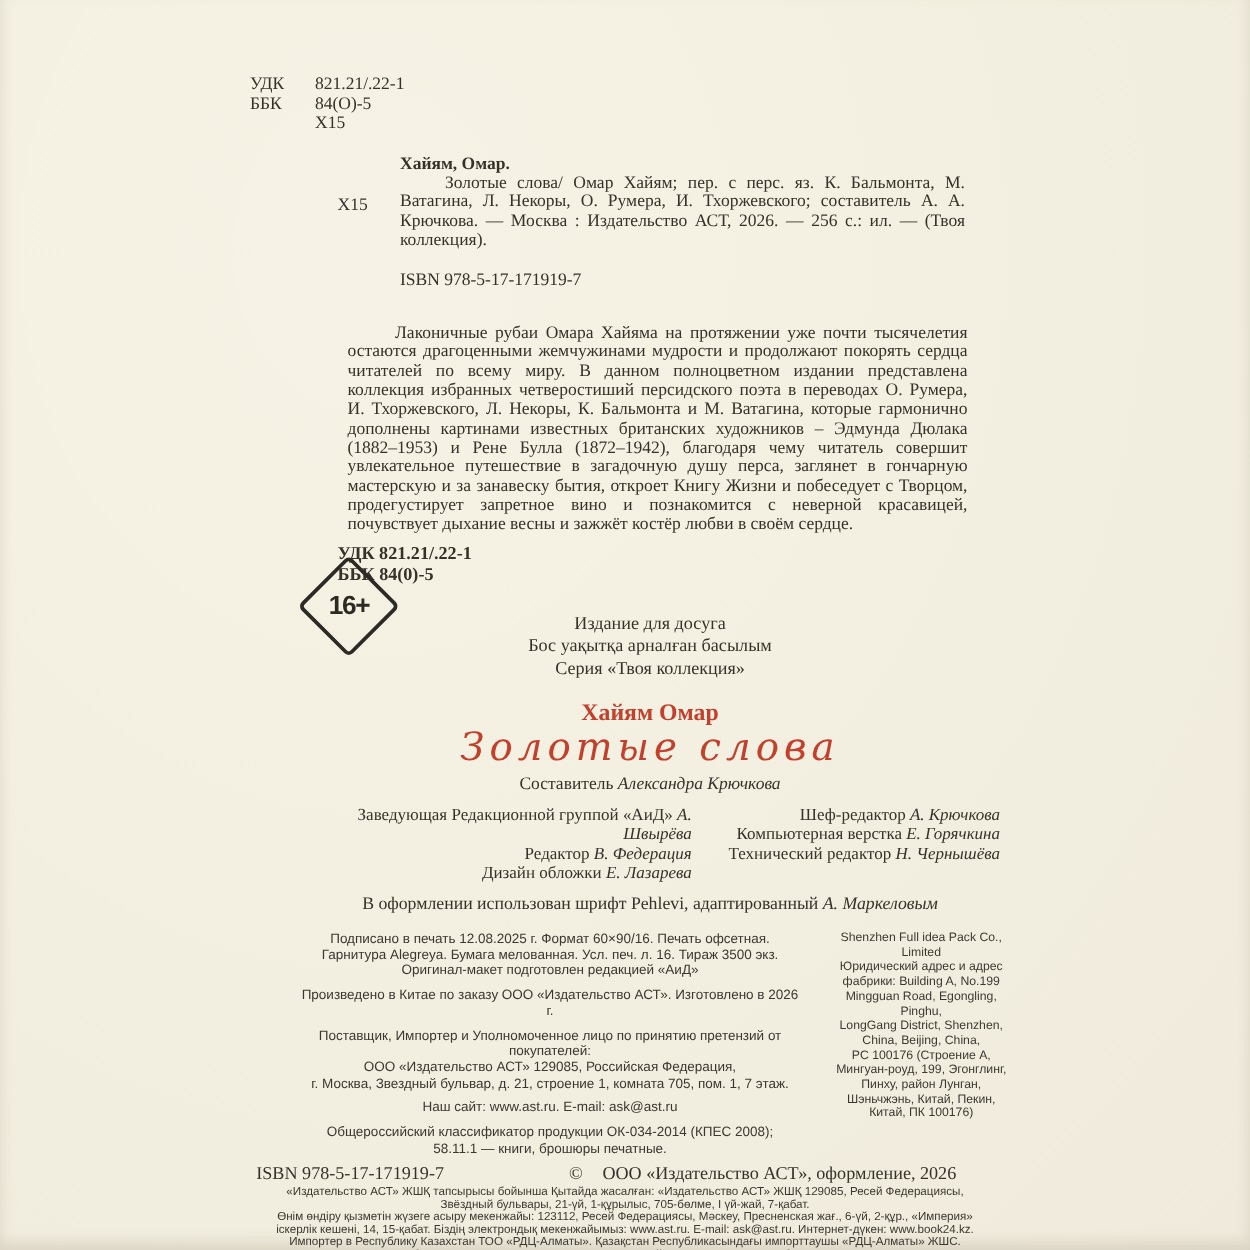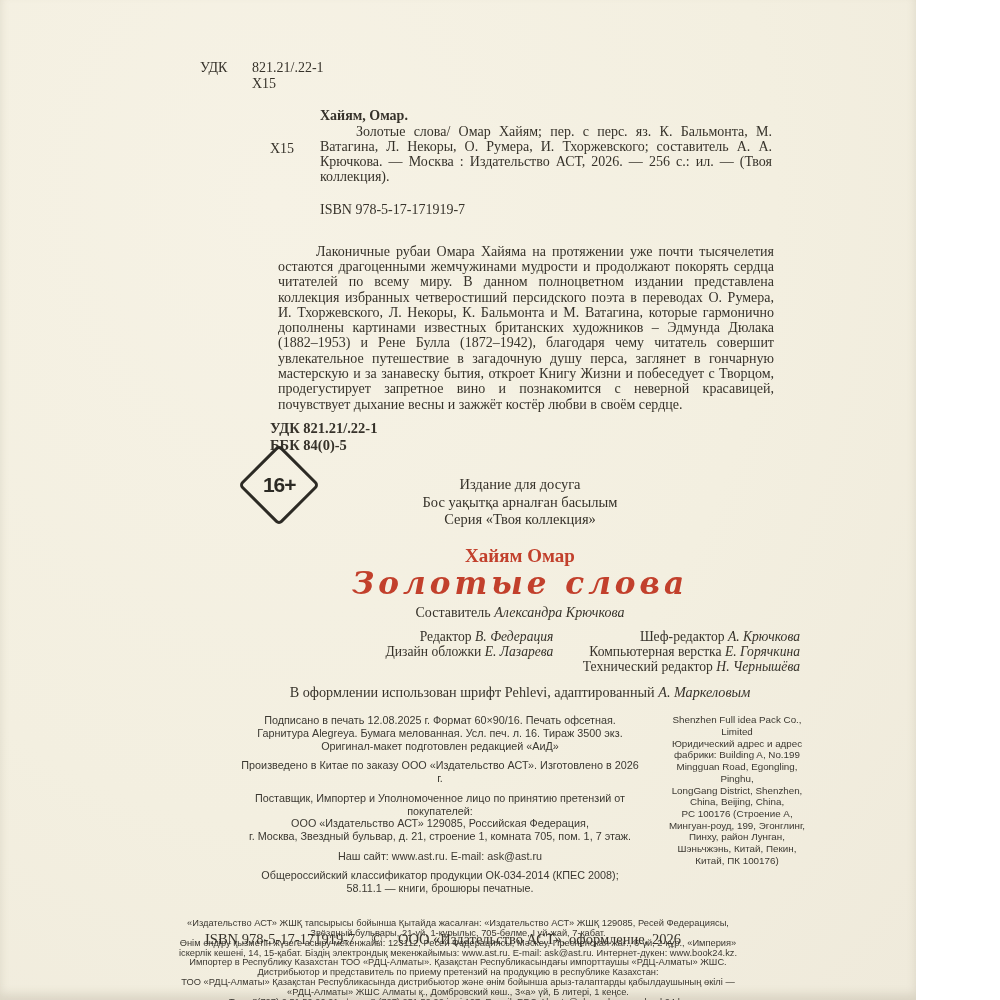--- a/index.html
+++ b/index.html
@@ -1,18 +1,18 @@
 <!DOCTYPE html>
 <html><head>
 <meta charset="utf-8">
 <style>
   html,body{margin:0;padding:0;}
   .page{
     position:relative;
-    width:916px;height:1000px;
+    width:1000px;height:1000px;
     background:#f3efe0;
     background-image:radial-gradient(ellipse at 30% 20%, #f6f2e5 0%, #f3efe0 55%, #efeadb 100%);
     color:#36322a;
     font-family:"Liberation Serif", serif;
     overflow:hidden;
     box-shadow:inset 0 -6px 10px rgba(120,110,90,.18);
   }
   
   .catalog-head{padding-top:60px;margin-left:200px;font-size:14px;line-height:15.5px;}
   .catalog-head .row{display:flex;}
@@ -37,21 +37,21 @@
   .age-badge span{
     transform:rotate(-45deg);
     font-family:"Liberation Sans", sans-serif;
     font-weight:700;font-size:21px;color:#2c2a24;letter-spacing:-1px;
   }
   
   .mid{width:560px;margin:0 auto 0 240px;text-align:center;}
   .edition-lines{margin-top:22px;font-size:14.5px;line-height:17.6px;white-space:pre-line;}
   .ed-author{margin-top:16px;font-size:19px;font-weight:700;color:#c2402c;}
   .ed-title{
-    font-size:31px;color:#c2402c;font-style:italic;font-weight:700;
+    font-size:31px;color:#c2402c;font-style:italic;font-weight:400;
     letter-spacing:4px;line-height:30px;margin-top:1px;
     font-family:"DejaVu Serif", serif;
   }
   .compiler{margin-top:7px;font-size:14px;}
   .compiler .it{font-style:italic;}
   
   .staff{display:flex;justify-content:center;gap:15px;margin-top:8px;font-size:13.6px;line-height:15.2px;}
   .staff-col-left{width:322px;text-align:right;}
   .staff-col-right{width:238px;text-align:right;}
   .staff .name{font-style:italic;}
@@ -72,20 +72,24 @@
 </style>
 </head>
 <body>
 
 <div class="page">
 
   <div class="catalog-head">
     <div class="row">
       <span class="lbl">УДК</span>
       <span>821.21/.22-1</span>
+    </div>
+    <div class="row">
+      <span class="lbl">ББК</span>
+      <span>84(О)-5</span>
     </div>
     <div class="row">
       <span class="lbl"></span>
       <span>Х15</span>
     </div>
   </div>
 
   <div class="entry">
     <div class="entry-head">Хайям, Омар.</div>
     <span class="entry-idx">Х15</span>
@@ -109,20 +113,24 @@
 Серия «Твоя коллекция»</div>
     <div class="ed-author">Хайям Омар</div>
     <div class="ed-title">Золотые слова</div>
     <div class="compiler">
       <span>Составитель</span>
       <span class="it">Александра Крючкова</span>
     </div>
 
     <div class="staff">
       <div class="staff-col-left">
+        <div>
+          <span>Заведующая Редакционной группой «АиД»</span>
+          <span class="name">А. Швырёва</span>
+        </div>
         <div>
           <span>Редактор</span>
           <span class="name">В. Федерация</span>
         </div>
         <div>
           <span>Дизайн обложки</span>
           <span class="name">Е. Лазарева</span>
         </div>
       </div>
       <div class="staff-col-right">

